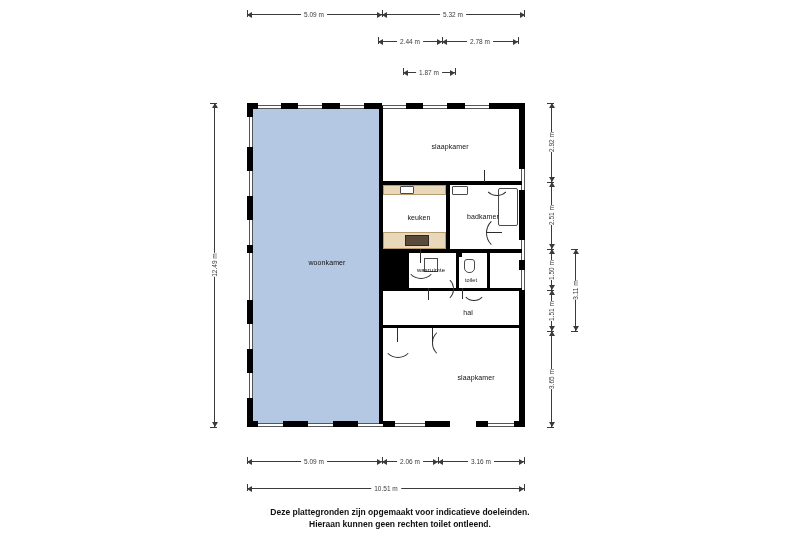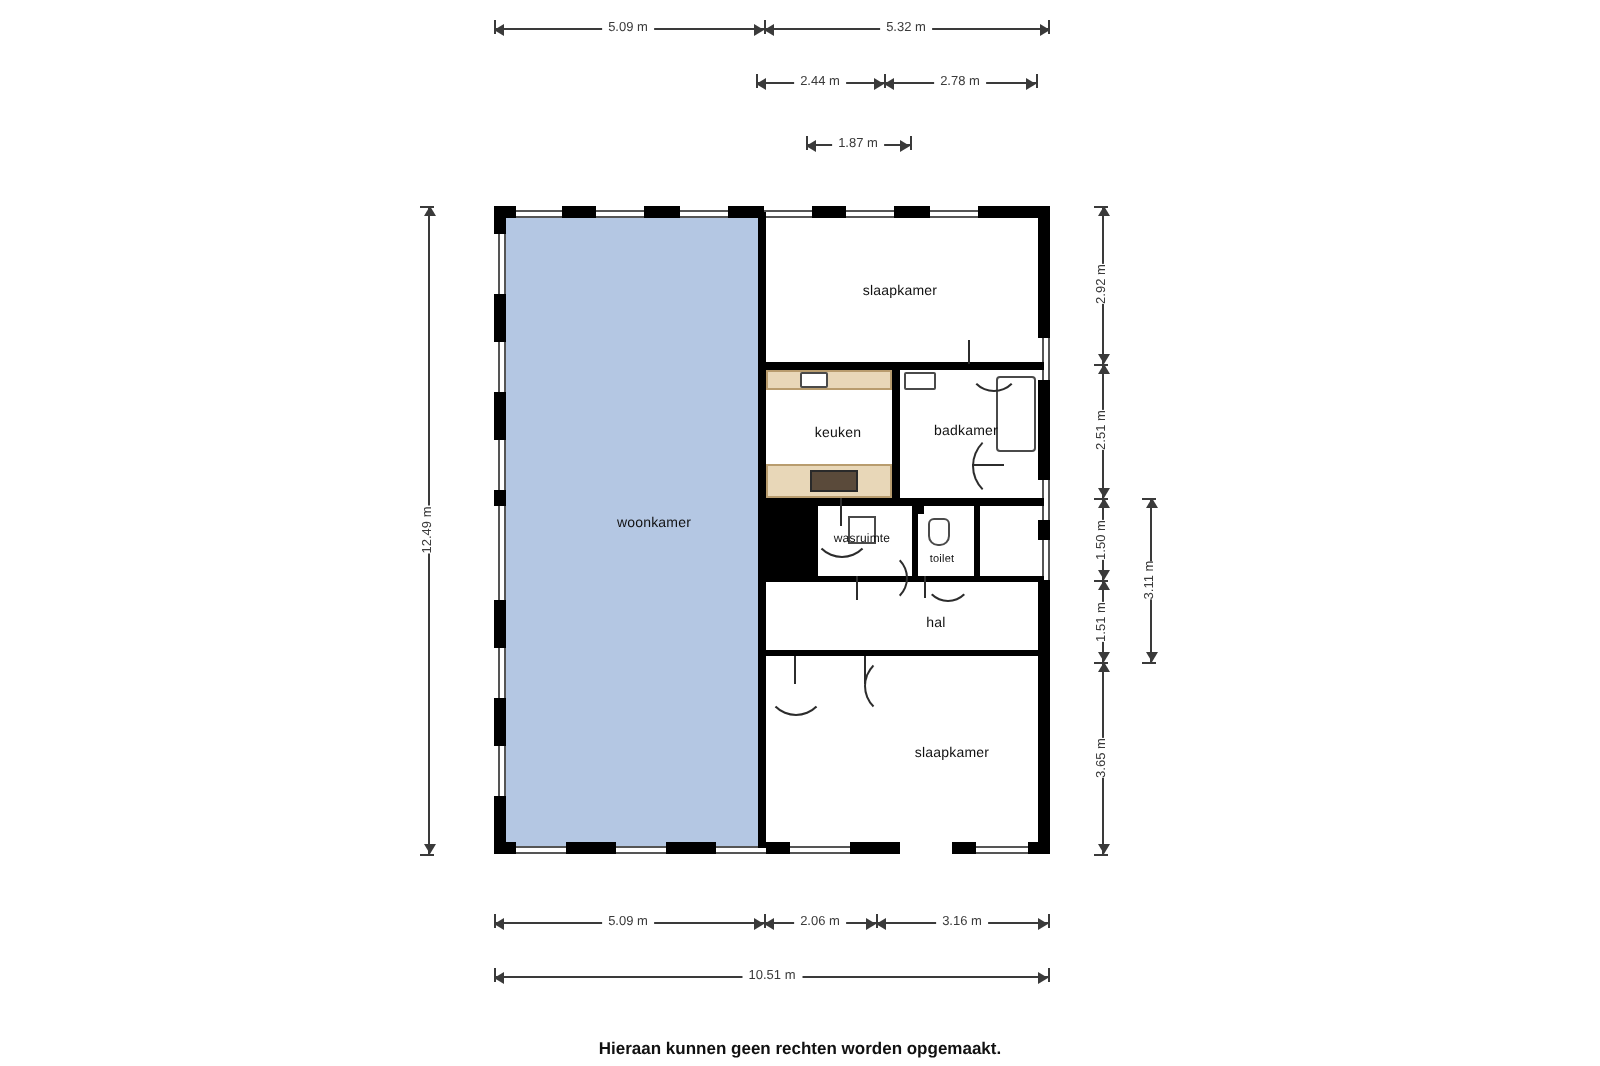--- a/index.html
+++ b/index.html
@@ -376,15 +376,16 @@
     <div class="tick-v" style="left:524px;top:457px;"></div>
 
     <div class="dim-h" style="left:247px;top:488px;width:277px;"></div>
     <div class="arrow-l" style="left:247px;top:485.5px;"></div>
     <div class="arrow-r" style="left:519px;top:485.5px;"></div>
     <div class="tick-v" style="left:247px;top:484px;"></div>
     <div class="tick-v" style="left:524px;top:484px;"></div>
     <div class="dimlabel-h" style="left:386px;top:488px;">10.51 m</div>
   </div>
 
-  <div class="footer" style="top:518px;">Hieraan kunnen geen rechten worden opgemaakt.</div>
+  <div class="footer" style="top:506px;">Deze plattegronden zijn opgemaakt voor indicatieve doeleinden.</div>
+  <div class="footer" style="top:518px;">Hieraan kunnen geen rechten toilet ontleend.</div>
 
 </div>
 
 </body></html>

